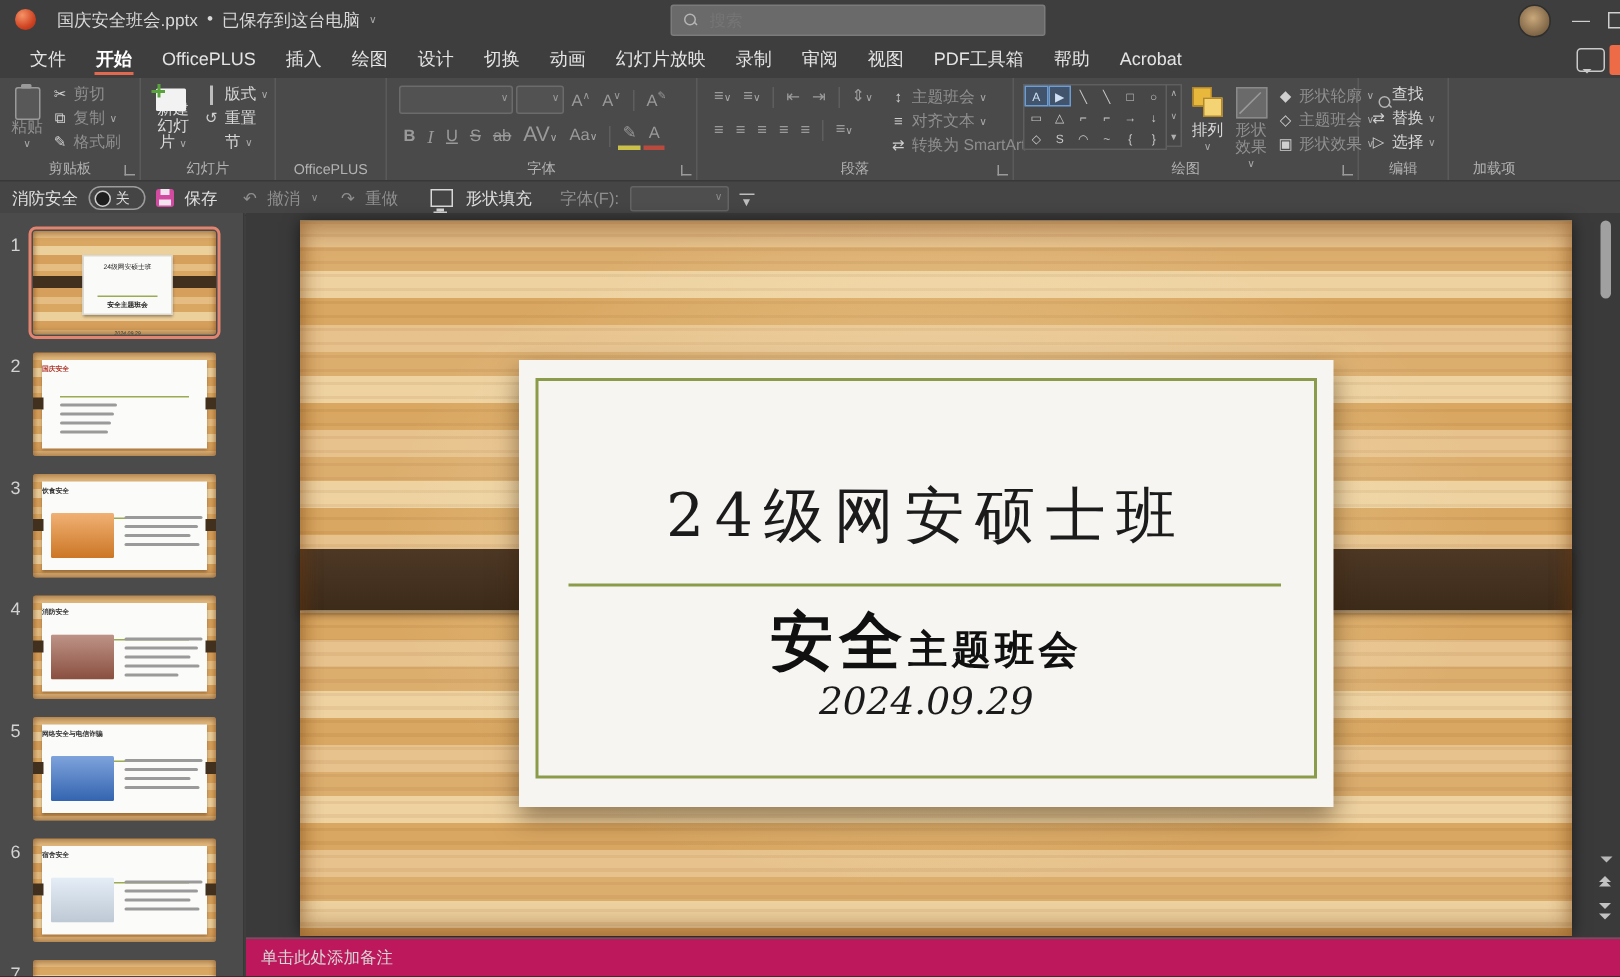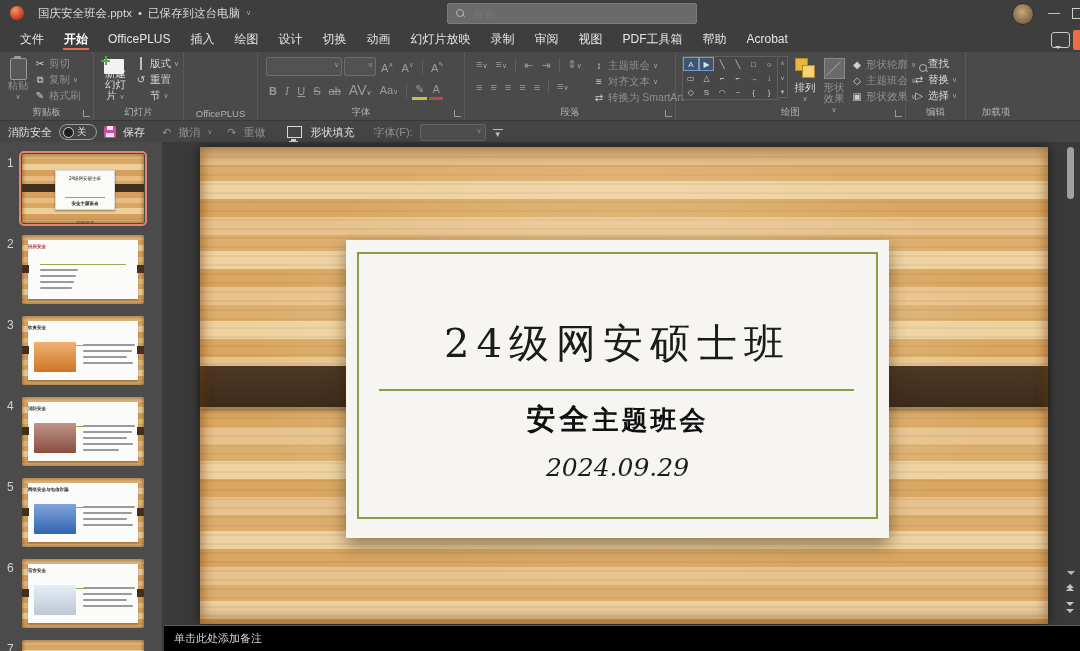--- a/index.html
+++ b/index.html
@@ -117,36 +117,36 @@
       repeating-linear-gradient(180deg,#e7c28c 0 18px,#dcae6e 18px 34px,#eed2a0 34px 52px,#d9a761 52px 70px);}
   .slide::after{content:"";position:absolute;inset:0;box-shadow:inset 0 8px 14px rgba(110,55,10,.40),inset 0 -8px 14px rgba(110,55,10,.40);}
   .band{position:absolute;left:0;top:219px;width:100%;height:41px;background:linear-gradient(180deg,#4d3825,#3d2b1a);box-shadow:0 3px 5px rgba(40,20,0,.5);}
   .card{position:absolute;left:146px;top:93px;width:543px;height:298px;background:#f6f5f2;box-shadow:0 7px 16px rgba(50,25,0,.5);z-index:2;}
   .card-border{position:absolute;left:11px;right:11px;top:12px;bottom:19px;border:2px solid #8a9b4a;}
   .s-title{position:absolute;left:0;right:0;top:76px;text-align:center;font-size:40px;letter-spacing:7px;color:#1b1b1b;
     font-family:"DejaVu Serif","Liberation Serif",serif;}
   .s-rule{position:absolute;left:33px;right:35px;top:149px;height:2px;background:#8a9b4a;}
   .s-sub{position:absolute;left:0;right:0;top:160px;text-align:center;color:#101010;font-weight:bold;
     font-family:"DejaVu Serif","Liberation Serif",serif;}
-  .s-sub .big{font-size:29px;letter-spacing:4px;}
+  .s-sub .big{font-size:42px;letter-spacing:4px;}
   .s-sub .rest{font-size:26px;letter-spacing:3px;}
   .s-date{position:absolute;left:0;right:0;top:213px;text-align:center;font-size:25px;font-style:italic;color:#1b1b1b;
     font-family:"DejaVu Serif","Liberation Serif",serif;}
   
   .sbar{position:absolute;right:2px;top:0;bottom:0;width:14px;}
   .sb-thumb{position:absolute;left:3px;top:5px;width:7px;height:52px;background:#a0a0a0;border-radius:4px;}
   .sb-down{position:absolute;left:3px;bottom:46px;width:0;height:0;border:4px solid transparent;border-top-color:#b8b8b8;}
   .sb-chev{position:absolute;left:2px;width:9px;height:8px;}
   .sb-chev i{display:block;width:0;height:0;border:4px solid transparent;margin-top:-5px;}
   .sb-prev{bottom:32px;}
   .sb-prev i{border-bottom-color:#c2c2c2;}
   .sb-next{bottom:14px;}
   .sb-next i{border-top-color:#c2c2c2;margin-top:-1px;}
   
-  .notes{position:absolute;left:164px;right:0;bottom:0;height:25px;background:#000000;border-top:1px solid #5c5c5c;display:flex;align-items:center;padding-left:10px;font-size:11px;color:#d6d6d6;}
+  .notes{position:absolute;left:164px;right:0;bottom:0;height:25px;background:#be185d;border-top:1px solid #5c5c5c;display:flex;align-items:center;padding-left:10px;font-size:11px;color:#d6d6d6;}
 </style>
 </head>
 <body>
 
 <div class="win">
 
   <div class="titlebar">
     <div class="ppt-logo"></div>
     <div class="fn-wrap">
       <span>国庆安全班会.pptx</span>

